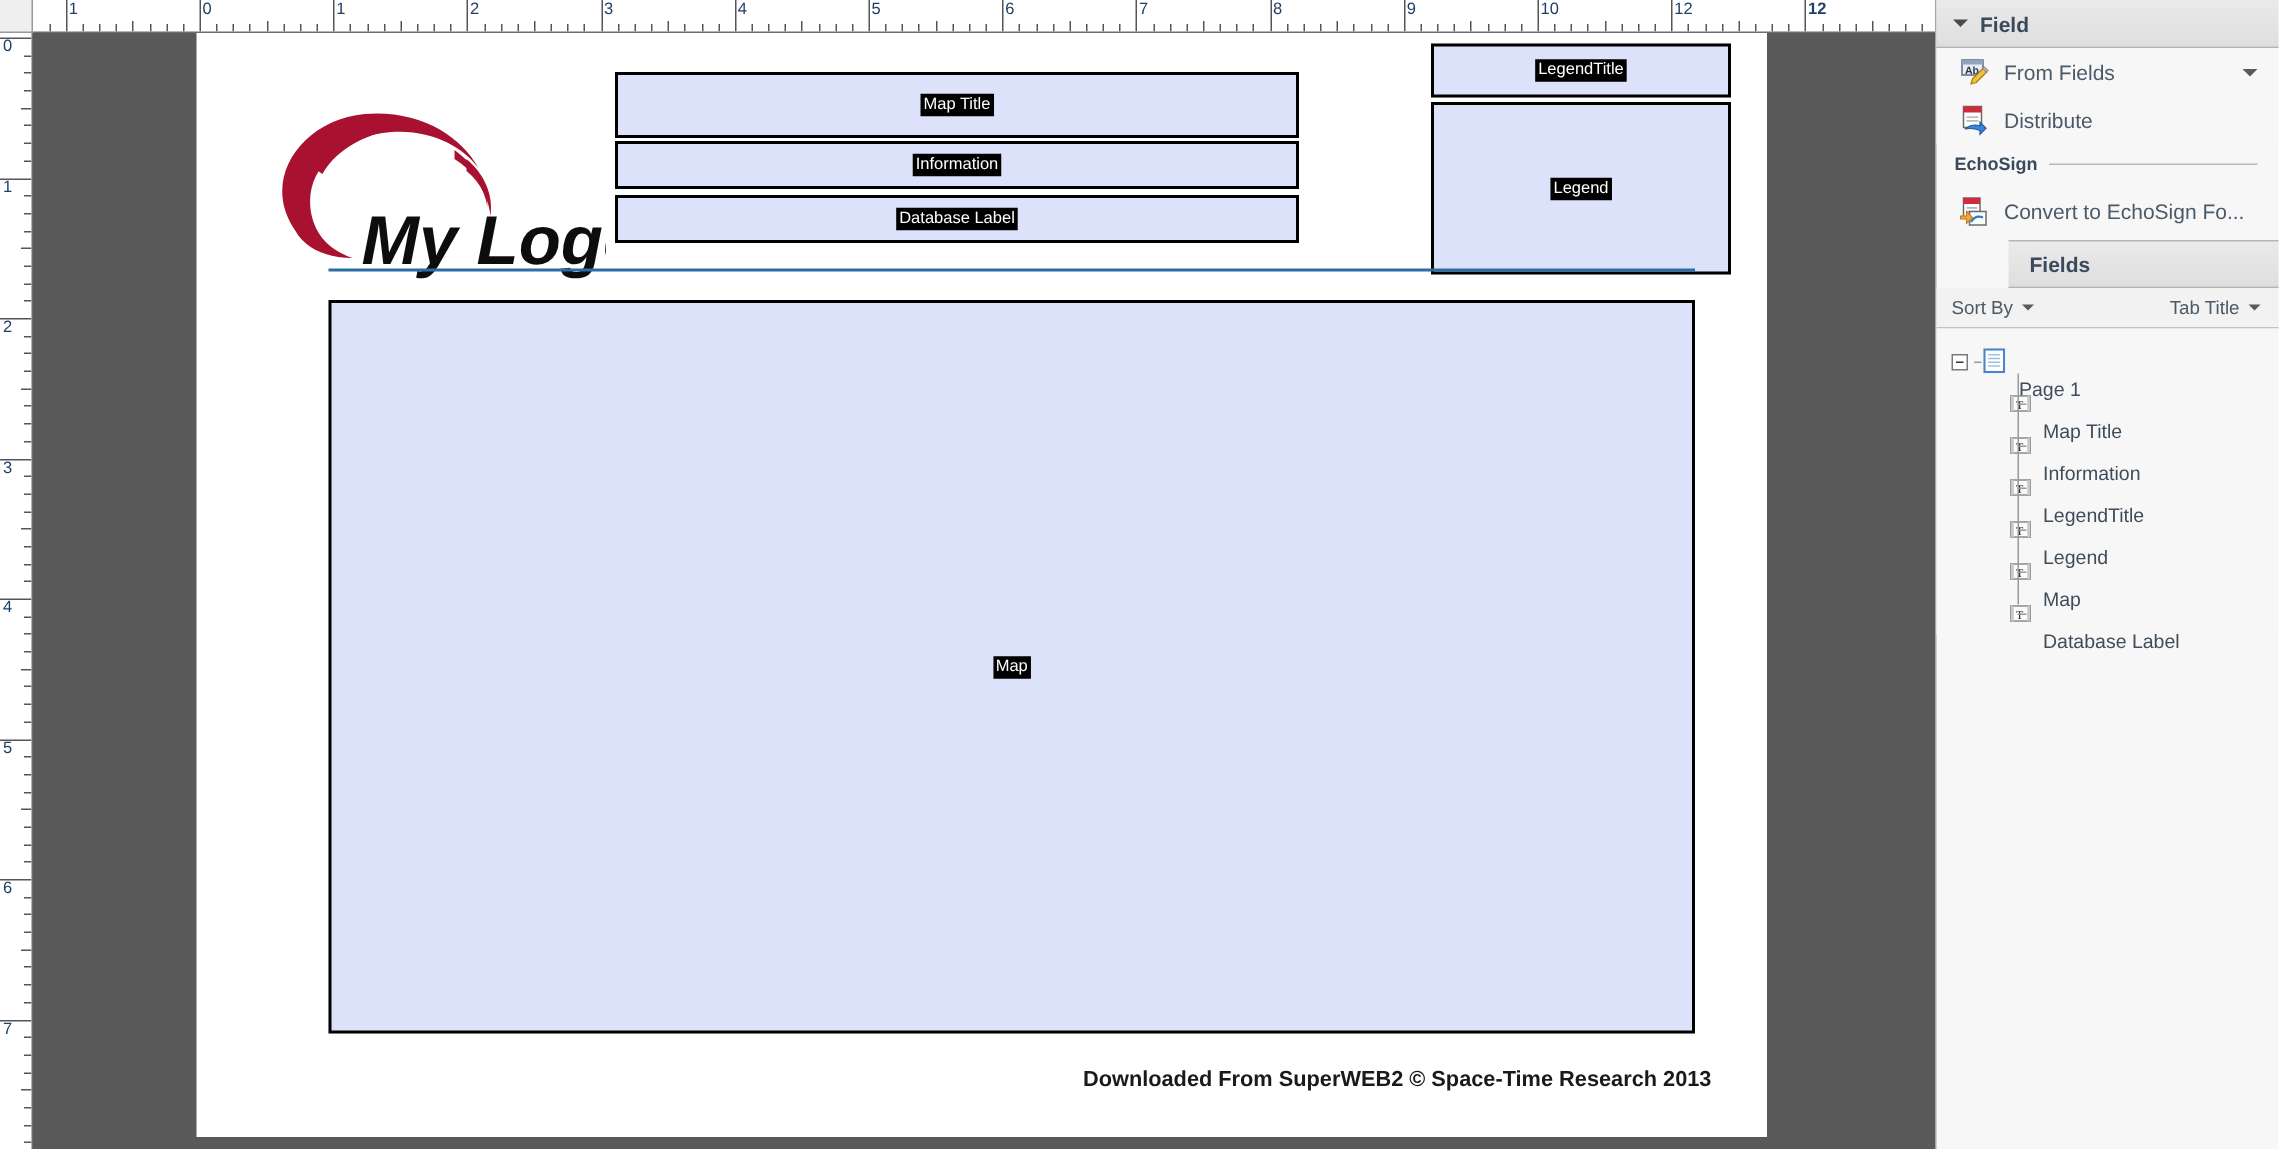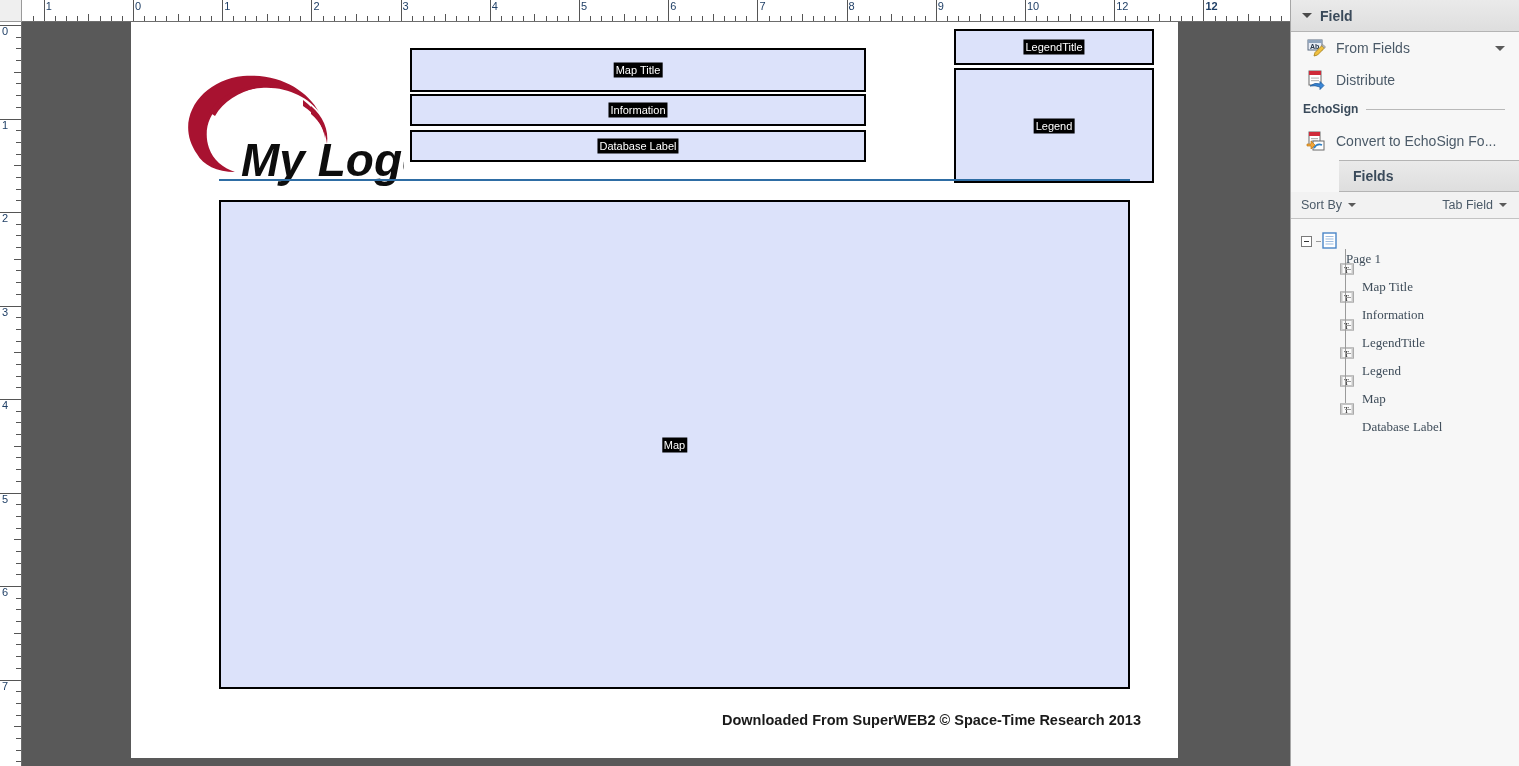--- a/index.html
+++ b/index.html
@@ -145,21 +145,21 @@
   .sortbar .dn{
     width:0;height:0;margin-left:6px;
     border-left:4px solid transparent;border-right:4px solid transparent;
     border-top:4px solid #5a5a5a;
   }
 
   .tree{position:relative;padding-top:8px;background:#f7f7f7;}
   .tnode{position:relative;height:28px;display:flex;align-items:center;}
   .tnode .tlbl{
     font-size:13px;color:#3f4d5a;margin-left:7px;
-    font-family:Liberation Serif, serif;white-space:nowrap;margin-top:36px;
+    font-family:Liberation Sans, sans-serif;white-space:nowrap;margin-top:36px;
   }
   .expander{
     position:absolute;left:10px;width:11px;height:11px;
     border:1px solid #7a7a7a;background:#fff;box-sizing:border-box;
   }
   .expander:before{
     content:"";position:absolute;left:2px;top:4px;width:5px;height:1px;background:#333;
   }
   .connector{position:absolute;background:#9a9a9a;}
 </style>
@@ -473,21 +473,21 @@
     <div class="fields-hdr">
       <span class="ttl">Fields</span>
     </div>
 
     <div class="sortbar">
       <span class="sb">
         <span>Sort By</span>
         <span class="dn"></span>
       </span>
       <span class="sb">
-        <span>Tab Field</span>
+        <span>Tab Title</span>
         <span class="dn"></span>
       </span>
     </div>
 
     <div class="tree" id="field-tree">
         <div class="tnode" style="padding-left: 30px;">
           <span class="expander"></span>
           <span class="ico" style="flex:0 0 18px;width:18px;height:18px;"><svg width="18" height="18" viewBox="0 0 18 18">
               <rect x="2" y="1" width="13" height="15" fill="#ffffff" stroke="#4a86c8" stroke-width="1.4"></rect>
               <rect x="4.5" y="4" width="8" height="1" fill="#9fbde0"></rect>

